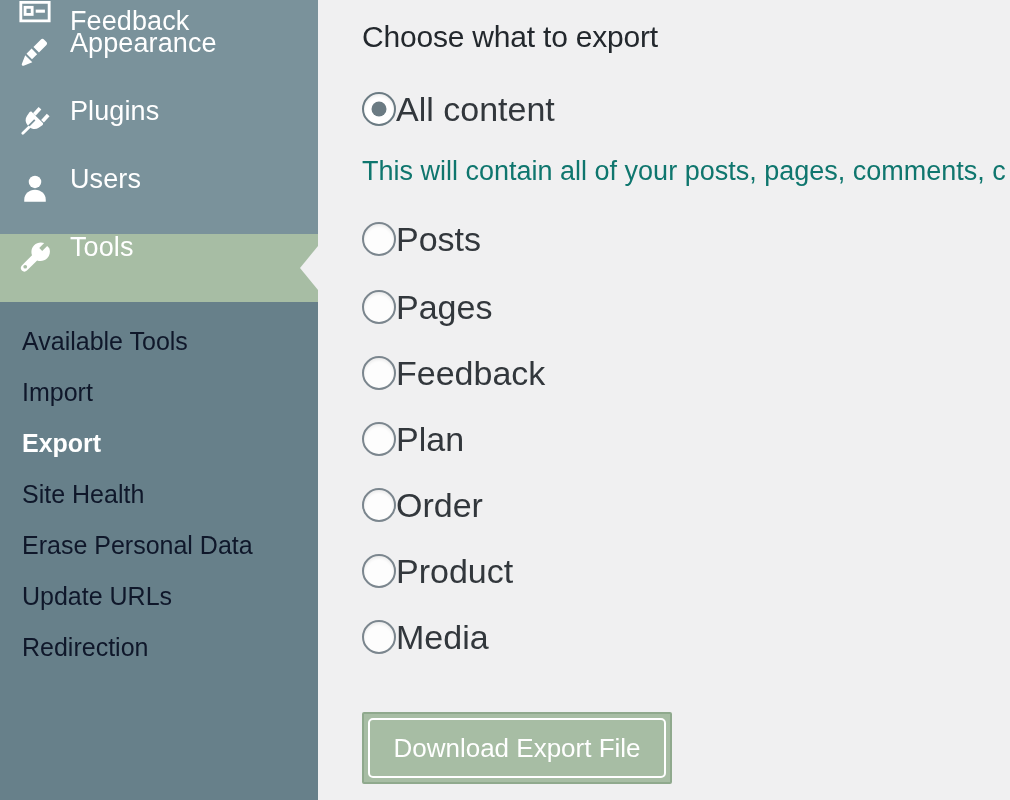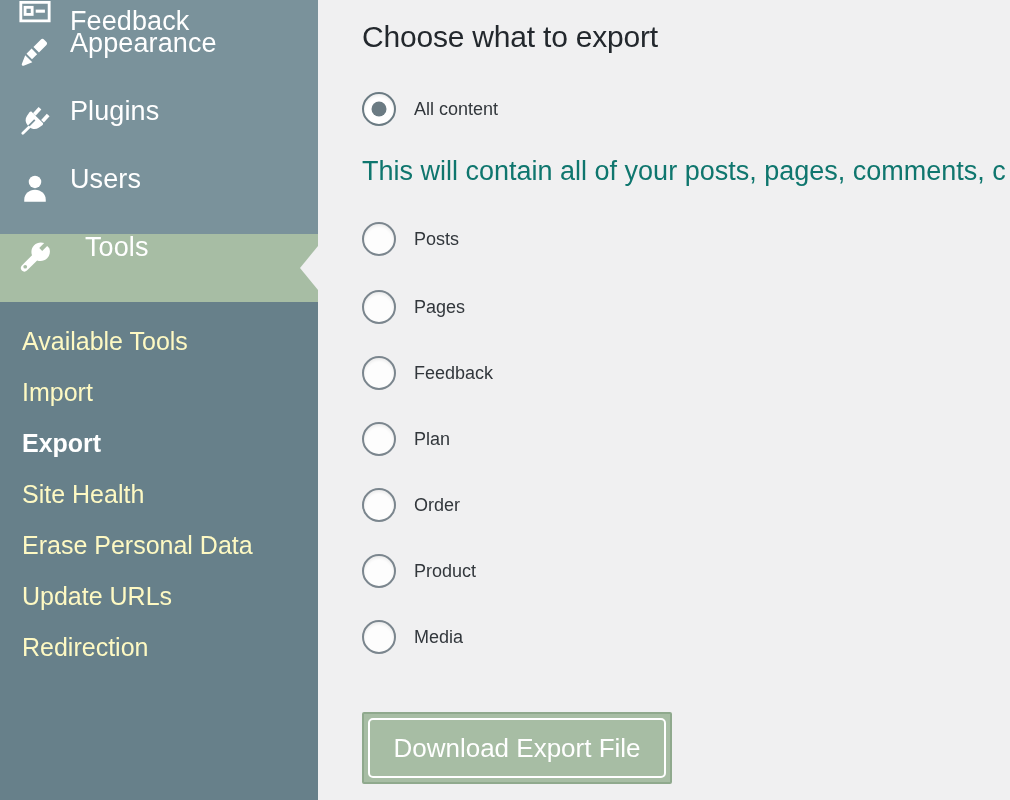--- a/index.html
+++ b/index.html
@@ -64,21 +64,20 @@
   #menu-feedback {
     height: 30px;
     align-items: flex-end;
     margin-top: 0;
   }
   #menu-feedback .mi-icon { height: 30px; align-items: flex-end; }
   #menu-feedback .mi-label { position: relative; top: 5px; }
 
   .menu-item.current {
     background: #a7bda4;
-    gap: 15px;
   }
   
   .menu-item.current::after {
     content: "";
     position: absolute;
     right: 0;
     top: 50%;
     transform: translateY(-50%);
     width: 0;
     height: 0;
@@ -91,21 +90,21 @@
   #submenu {
     background: #67808a;
     padding-top: 14px;
     padding-bottom: 10px;
   }
 
   .submenu-item {
     display: block;
     font-size: 25px;
     line-height: 1;
-    color: #fef9c3;
+    color: #0f172a;
     padding: 13px 0 13px 22px;
     white-space: nowrap;
     cursor: pointer;
   }
 
   .submenu-item.current {
     color: #ffffff;
     font-weight: bold;
   }
 
@@ -159,24 +158,23 @@
     content: "";
     position: absolute;
     left: 50%; top: 50%;
     transform: translate(-50%, -50%);
     width: 15px; height: 15px;
     border-radius: 50%;
     background: #6b7b83;
   }
 
   .radio-label {
-    font-size: 18px;
+    font-size: 34px;
     line-height: 1;
     color: #32373c;
-    margin-left: 18px;
   }
 
   #all-content-desc {
     position: absolute;
     left: 44px;
     top: 158px;
     font-size: 27px;
     line-height: 1;
     color: #0f766e;
     white-space: nowrap;

